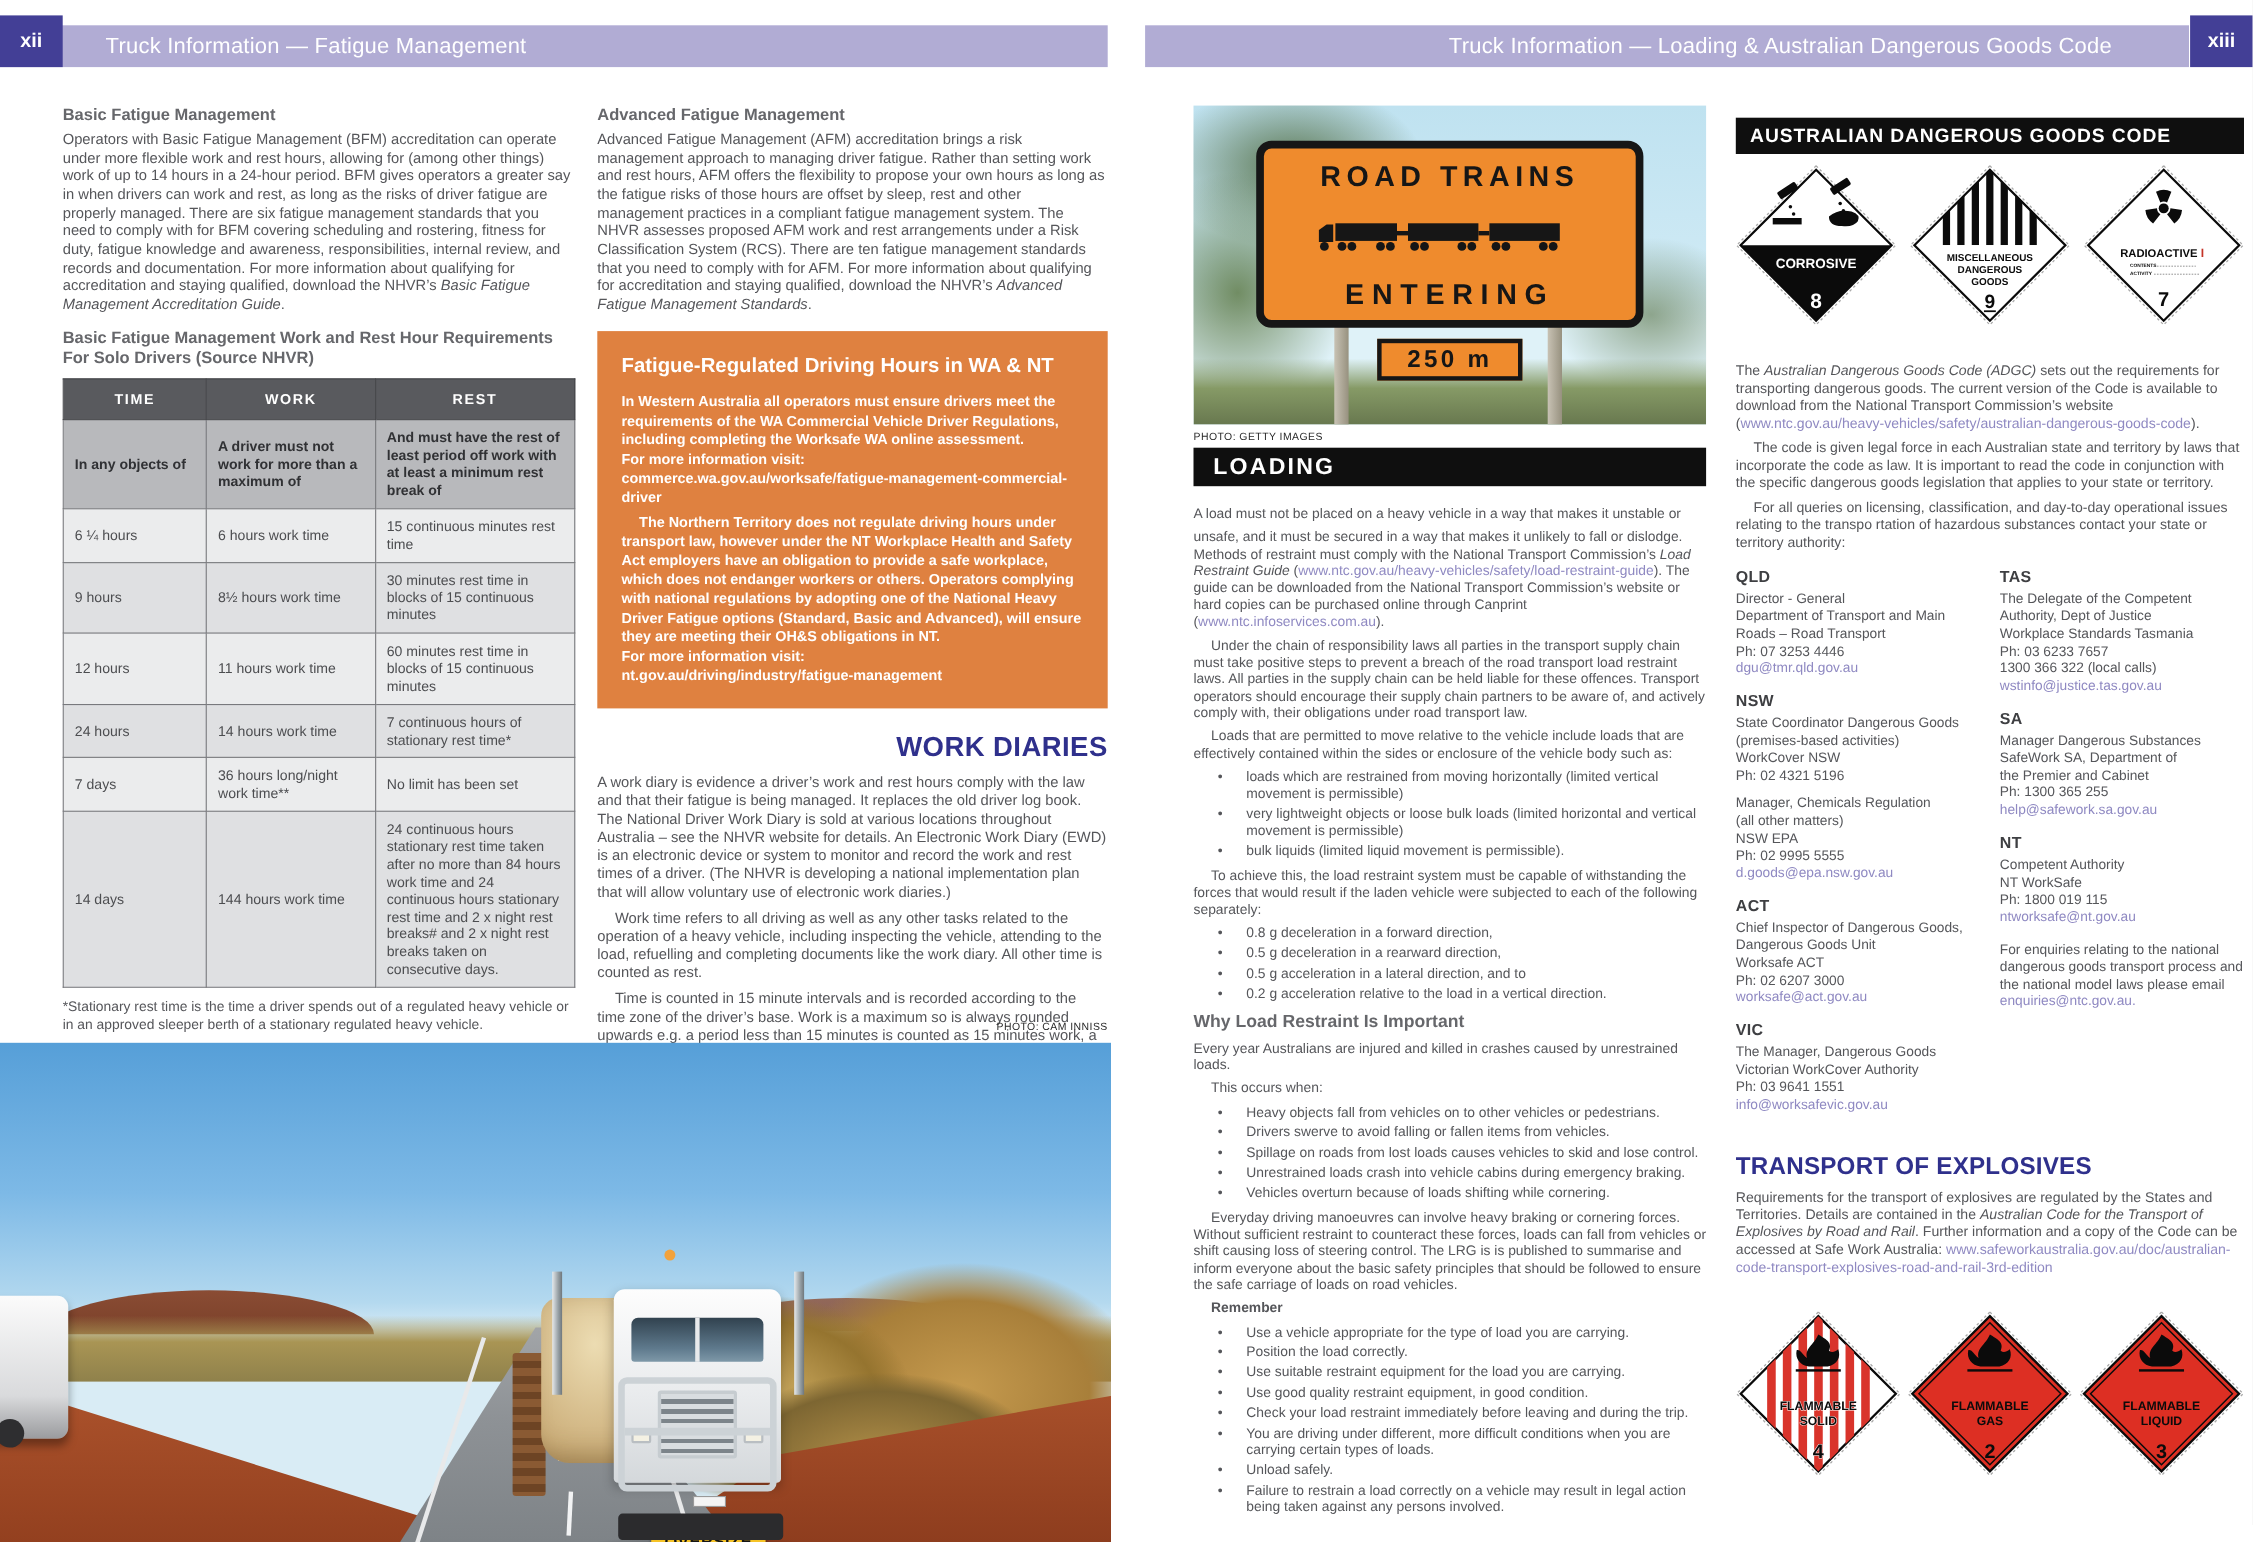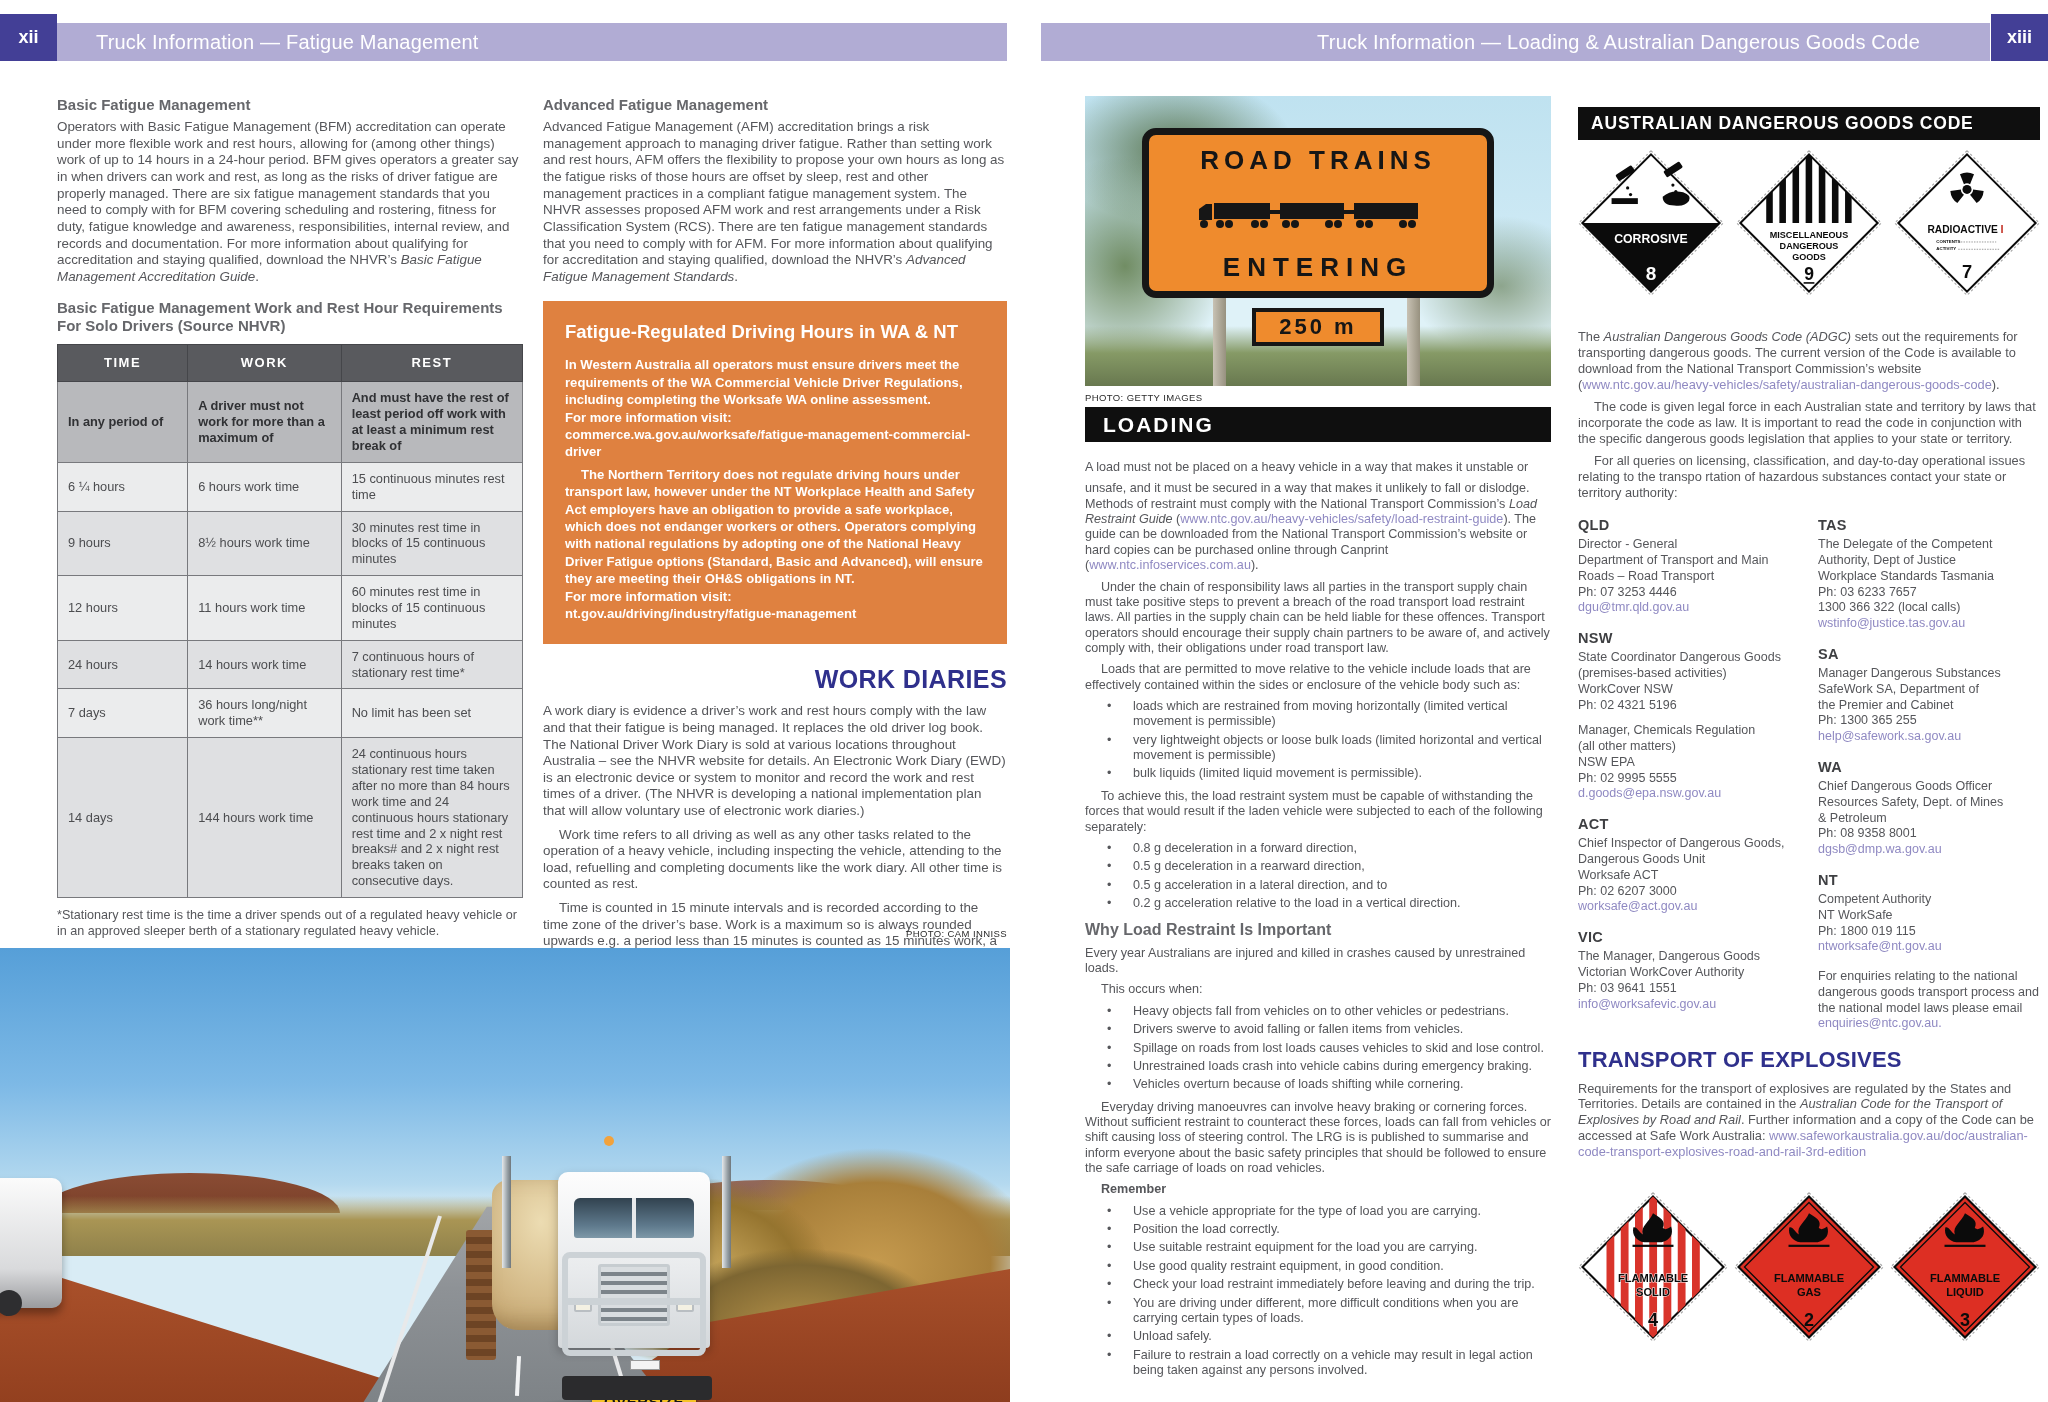--- a/index.html
+++ b/index.html
@@ -193,21 +193,21 @@
     <table class="bfm">
       <thead>
         <tr>
           <th>TIME</th>
           <th>WORK</th>
           <th>REST</th>
         </tr>
       </thead>
       <tbody>
         <tr class="subhead">
-          <td class="c1">In any period of</td>
+          <td class="c1">In any objects of</td>
           <td class="c2">A driver must not work for more than a maximum of</td>
           <td class="c3">And must have the rest of least period off work with at least a minimum rest break of</td>
         </tr>
       </tbody>
       <tbody class="rows">
           <tr>
           <td class="c1">6 ¼ hours</td>
           <td class="c2">6 hours work time</td>
           <td class="c3">15 continuous minutes rest time</td>
         </tr>
@@ -510,28 +510,20 @@
       </div>
       <div class="contact">
         <div class="c-label">SA</div>
         <div class="c-lines">Manager Dangerous Substances
 SafeWork SA, Department of
 the Premier and Cabinet
 Ph: 1300 365 255</div>
         <div class="c-email">help@safework.sa.gov.au</div>
       </div>
       <div class="contact">
-        <div class="c-label">WA</div>
-        <div class="c-lines">Chief Dangerous Goods Officer
-Resources Safety, Dept. of Mines
-&amp; Petroleum
-Ph: 08 9358 8001</div>
-        <div class="c-email">dgsb@dmp.wa.gov.au</div>
-      </div>
-      <div class="contact">
         <div class="c-label">NT</div>
         <div class="c-lines">Competent Authority
 NT WorkSafe
 Ph: 1800 019 115</div>
         <div class="c-email">ntworksafe@nt.gov.au</div>
       </div>
       <div class="enquiries">
         <div class="c-lines">For enquiries relating to the national
 dangerous goods transport process and
 the national model laws please email</div>

